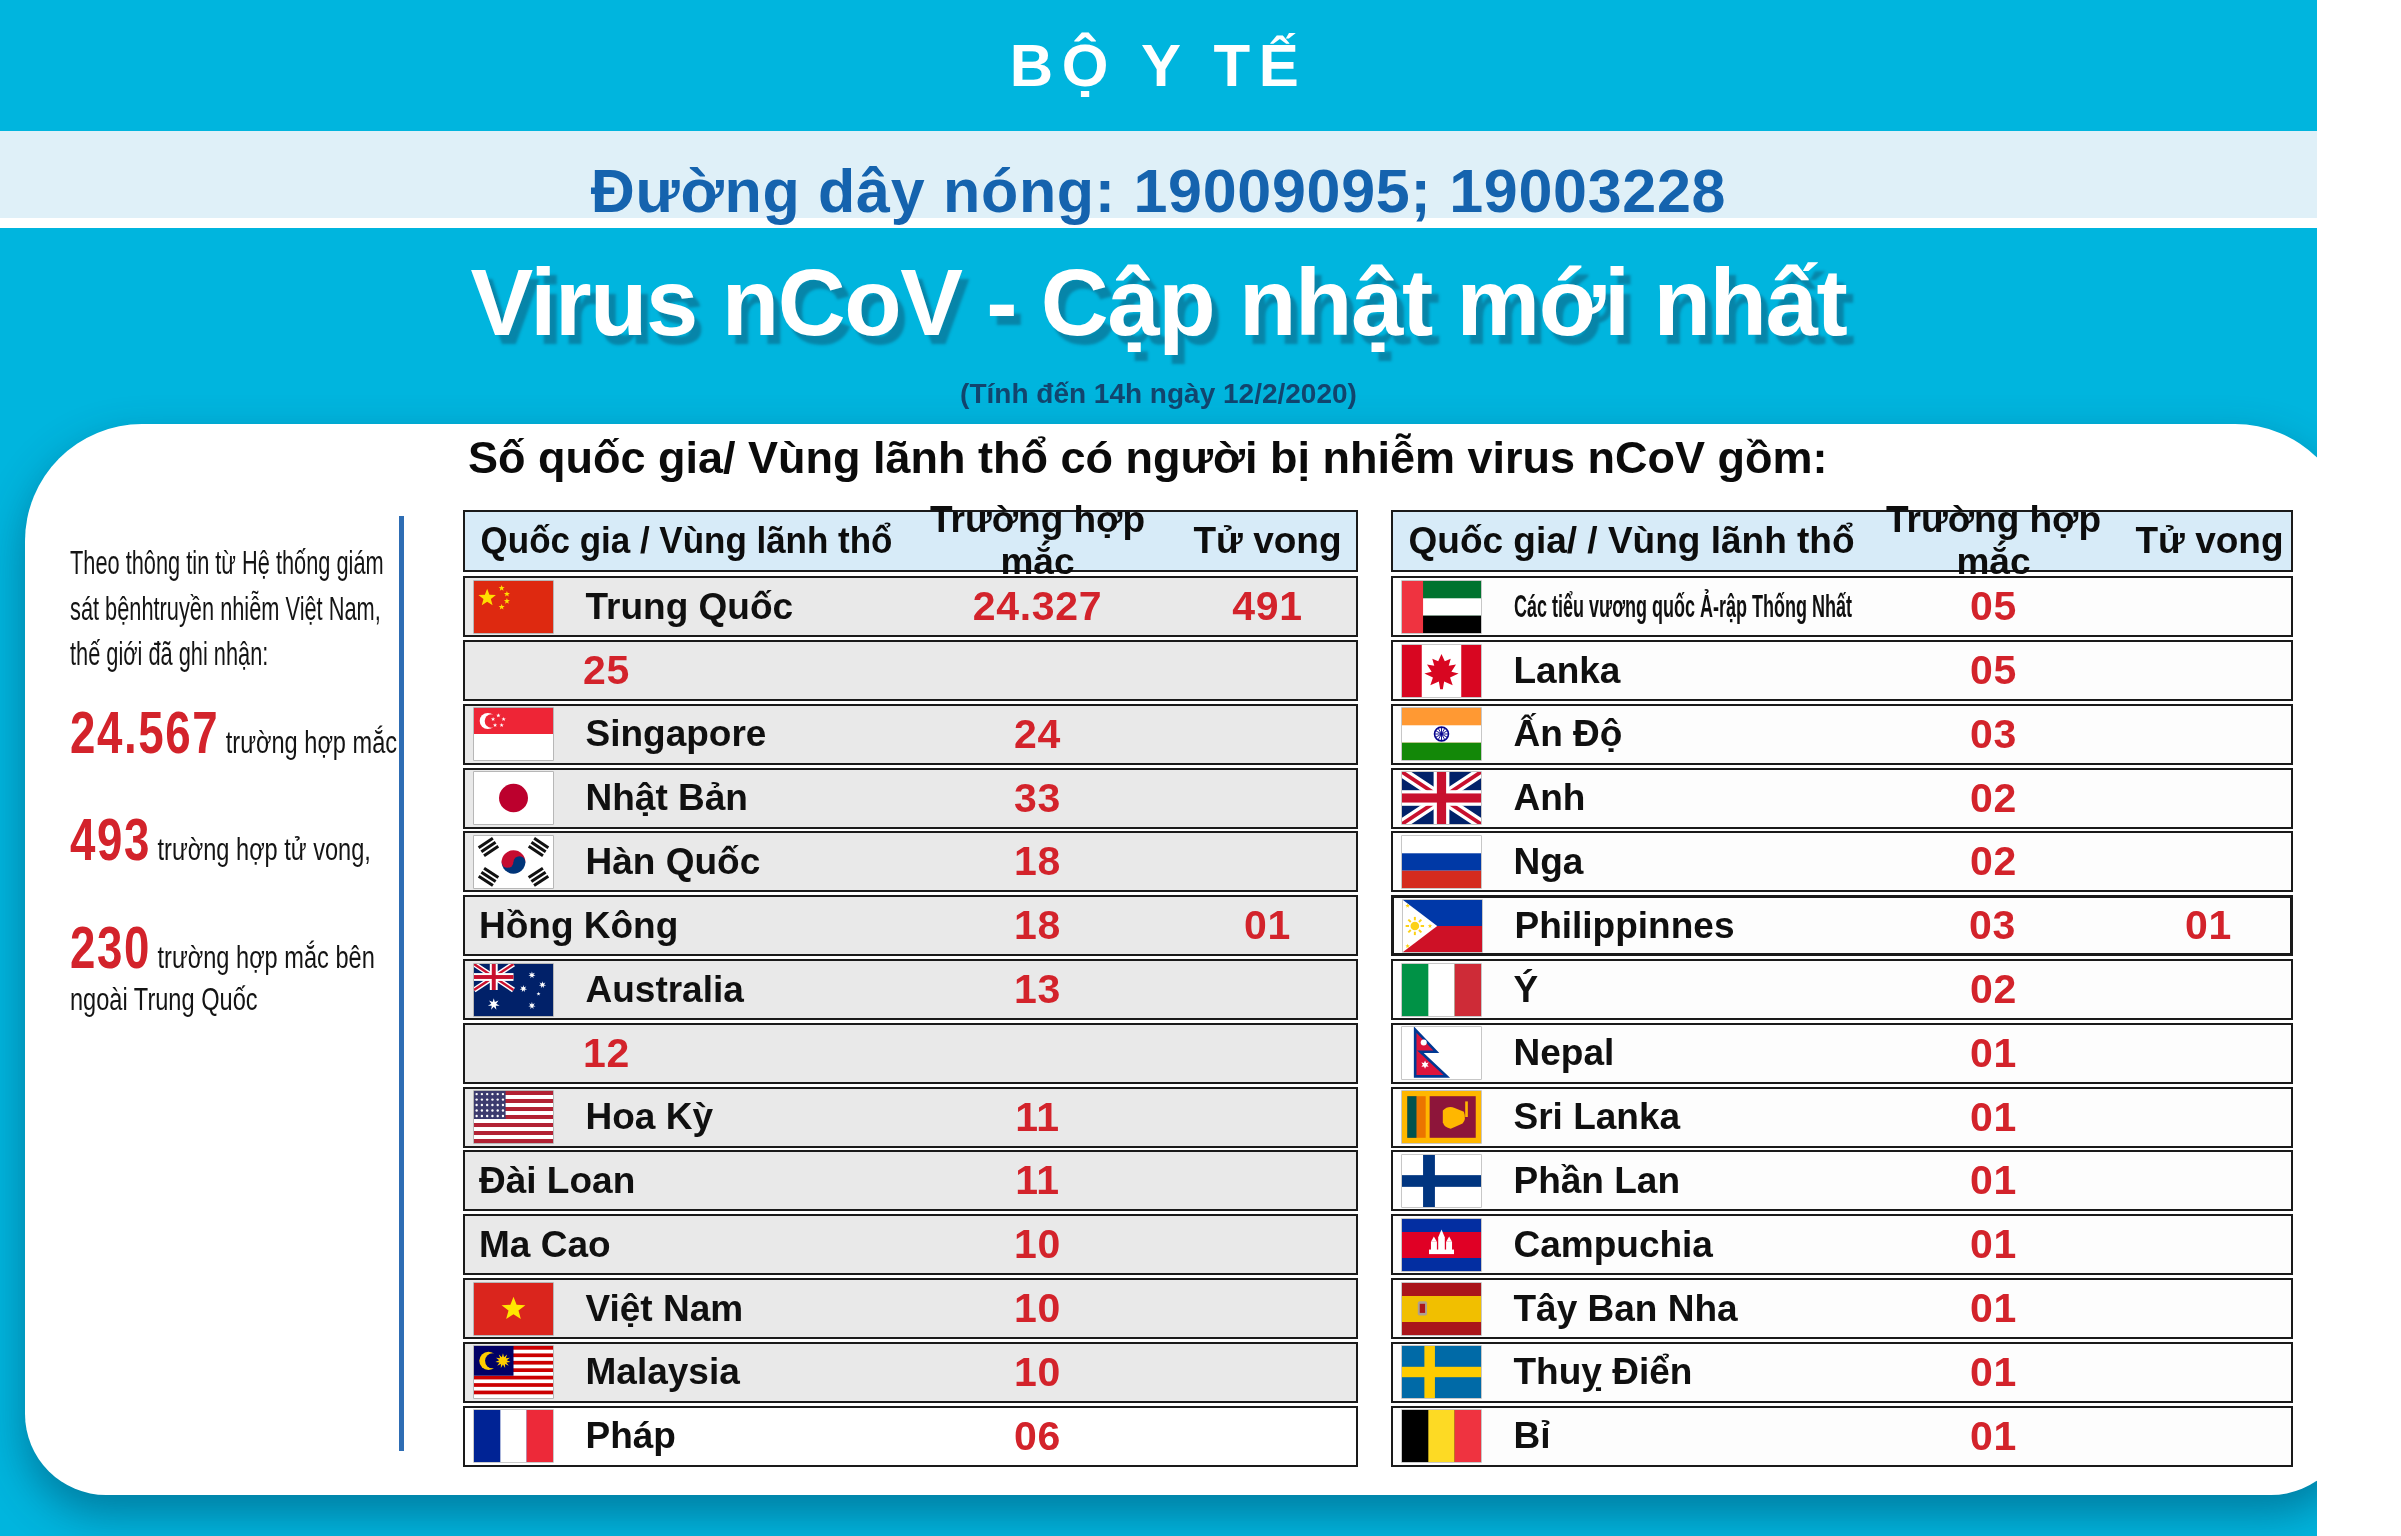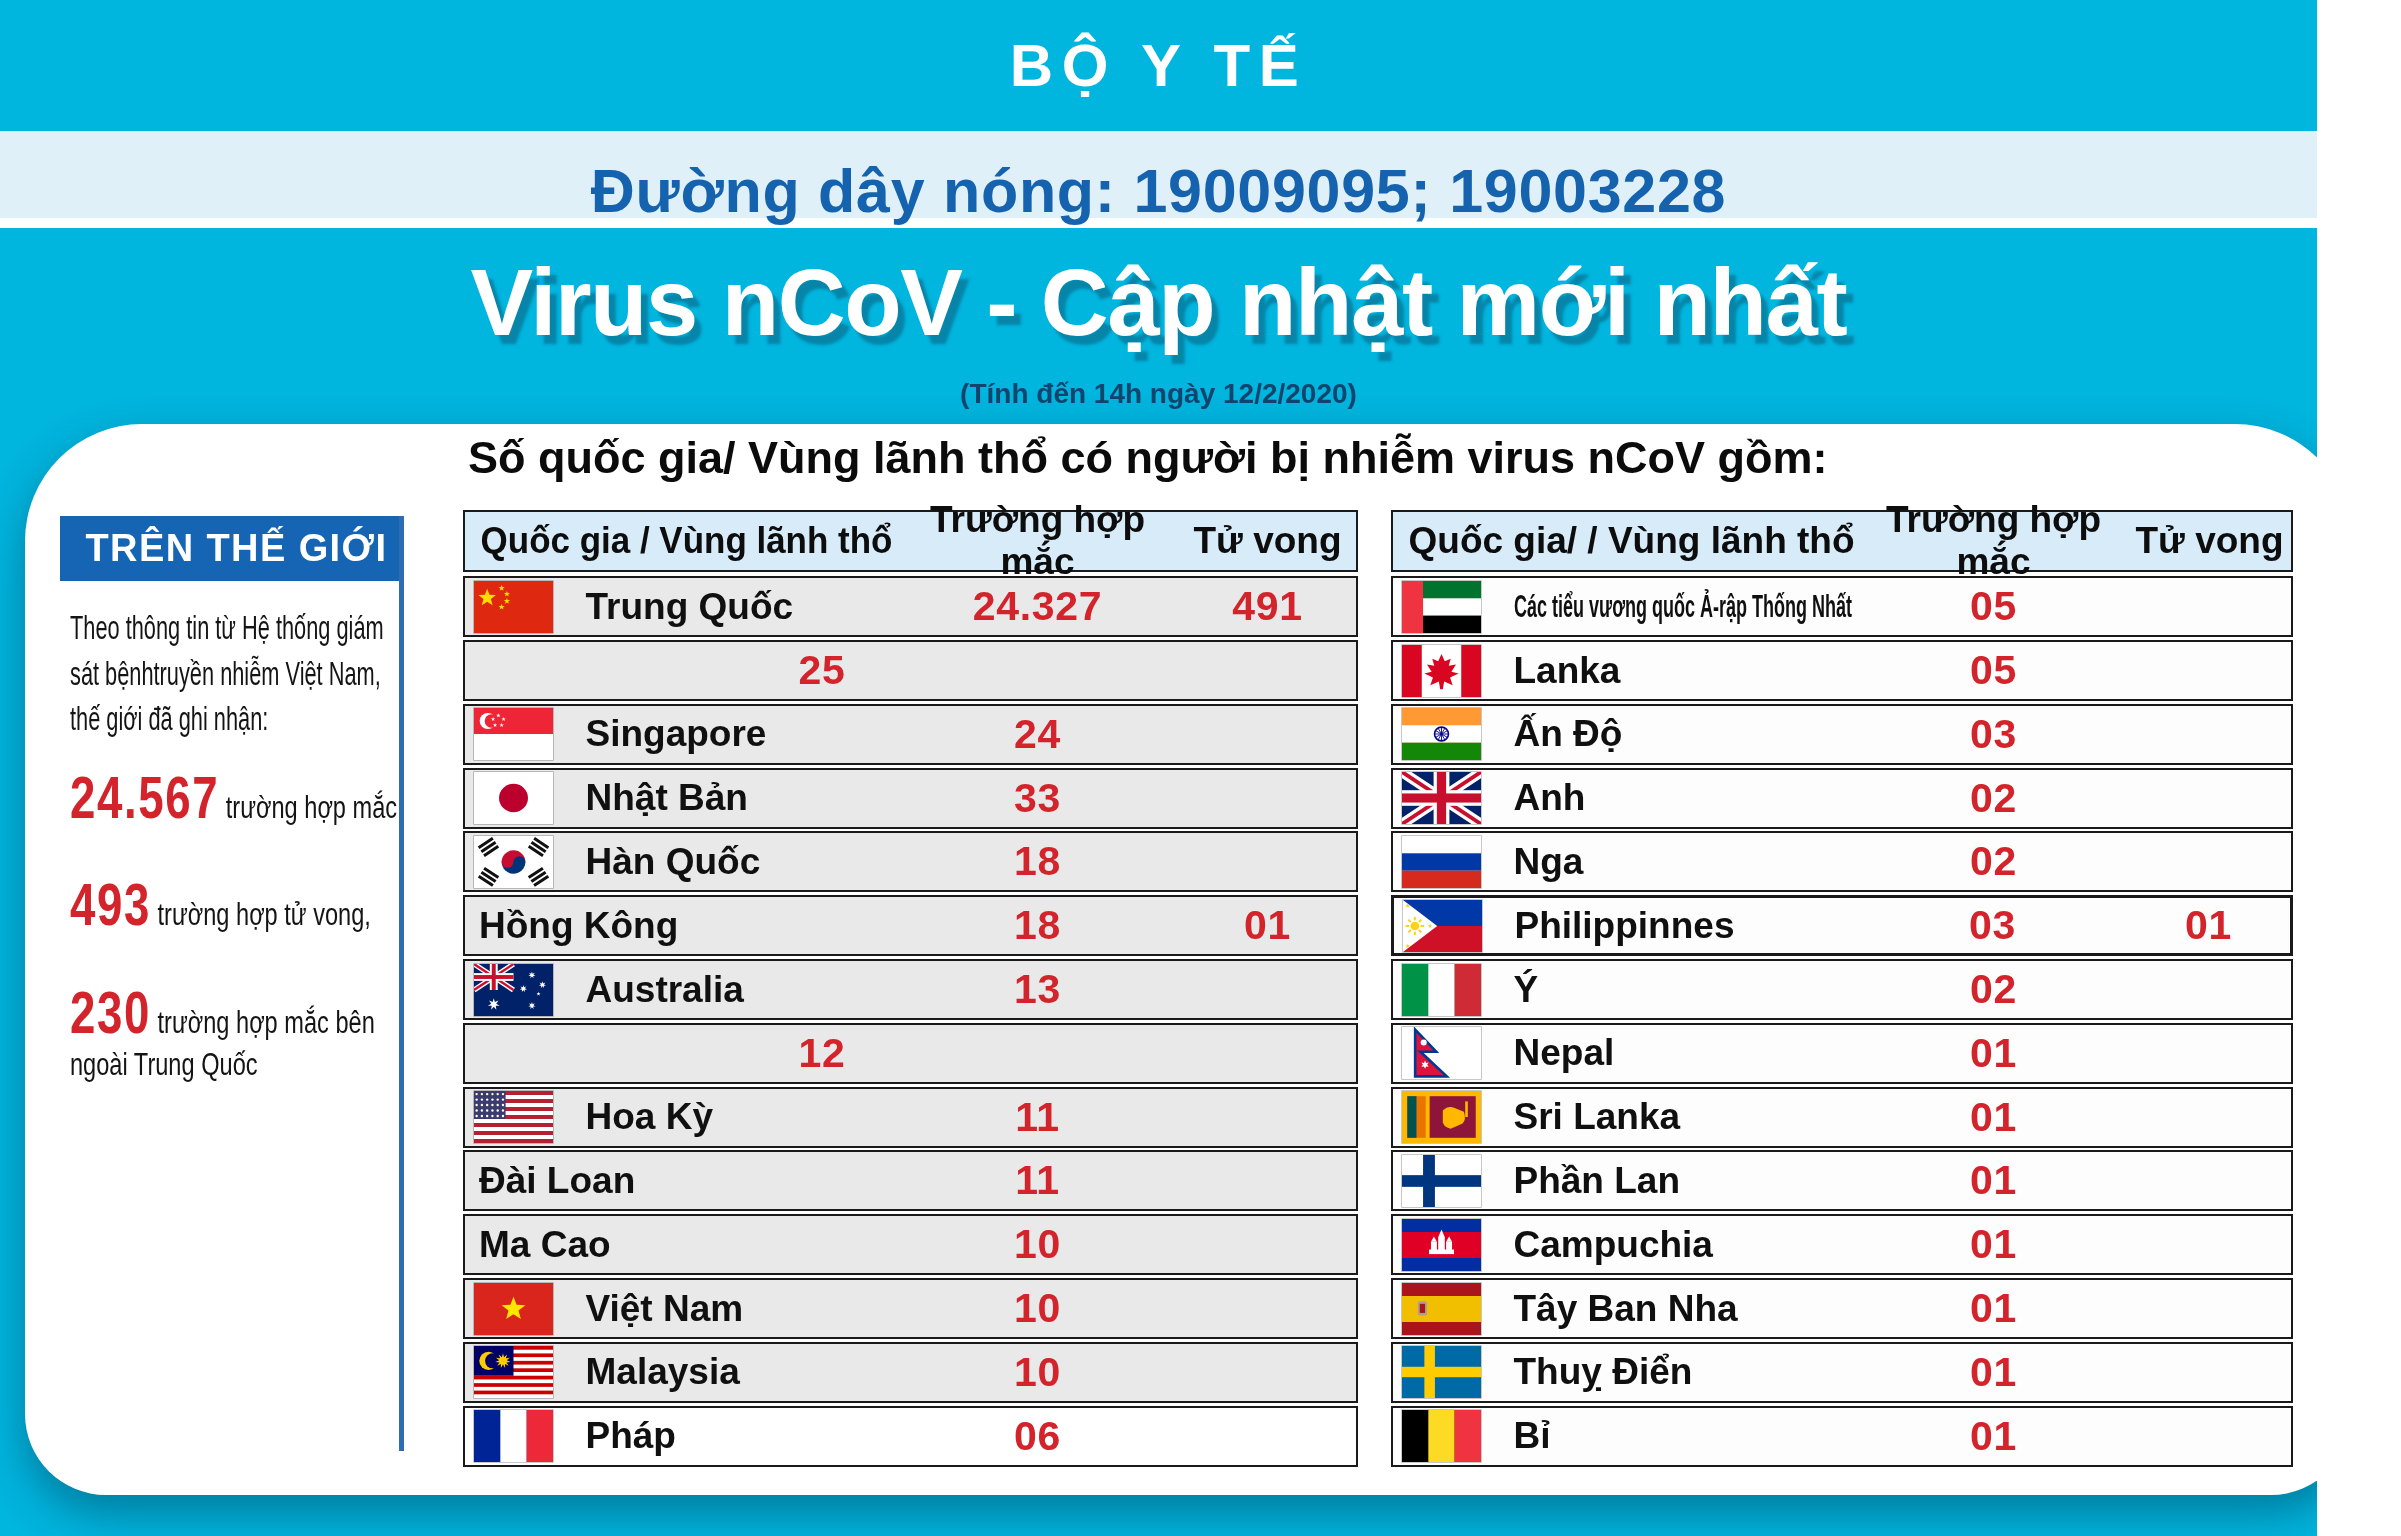--- a/index.html
+++ b/index.html
@@ -42,21 +42,21 @@
   .stat{margin-top:38px;line-height:1.16;}
   .stat:first-child{margin-top:21px;}
   .stat-value{font-size:60px;font-weight:800;color:var(--red);letter-spacing:2.1px;}
   .stat-label{font-size:31px;color:#141414;font-weight:500;}
 
   .ctable{position:absolute;top:510px;}
   .table-left{left:463px;width:895px;}
   .table-right{left:1391px;width:902px;}
   .thead{display:flex;align-items:center;height:62px;background:var(--head-bg);
     border:2.1px solid #1a1a1a;margin-bottom:4.3px;font-weight:700;font-size:37px;color:#0d0d0d;position:relative;}
-  .rows .trow{margin-top:2.8px;justify-content:center;}
+  .rows .trow{margin-top:2.8px;}
   .rows .trow:first-child{margin-top:0;}
   .trow{display:flex;align-items:center;height:61px;background:var(--row-gray);
     border:2.1px solid #1a1a1a;position:relative;}
   .table-right .trow{background:#FDFDFD;}
   .trow.white{background:#fff;}
   .trow.highlight{border-width:3.5px;}
   .col-name{flex:1;display:flex;align-items:center;padding-left:8.5px;position:relative;min-width:0;}
   .col-name.noflag{padding-left:14px;}
   .flag{width:79px;height:52px;margin-right:33px;flex:0 0 auto;box-shadow:0 0 0 0.7px rgba(0,0,0,.3);background:#fff;}
   .flag svg{width:100%;height:100%;display:block;}
@@ -80,21 +80,20 @@
   </div>
   <div class="band-main"></div>
   <div class="main-title">Virus nCoV - Cập nhật mới nhất</div>
   <div class="sub-title">(Tính đến 14h ngày 12/2/2020)</div>
 
   <div class="panel"></div>
 
   <div class="section-title">Số quốc gia/ Vùng lãnh thổ có người bị nhiễm virus nCoV gồm:</div>
 
   <aside class="sidebar">
-    <div class="sidebar-head">TRÊN THẾ GIỚI</div>
     <div class="sidebar-body">
       <p class="intro">Theo thông tin từ Hệ thống giám sát bệnhtruyền nhiễm Việt Nam, thế giới đã ghi nhận:</p>
       <div class="stats" id="stats">
           <div class="stat"><span class="stat-value">24.567</span><span class="stat-label"> trường hợp mắc</span></div>
           <div class="stat"><span class="stat-value">493</span><span class="stat-label"> trường hợp  tử vong,</span></div>
           <div class="stat"><span class="stat-value">230</span><span class="stat-label"> trường hợp  mắc bên ngoài Trung Quốc</span></div>
         </div>
     </div>
   </aside>
 

